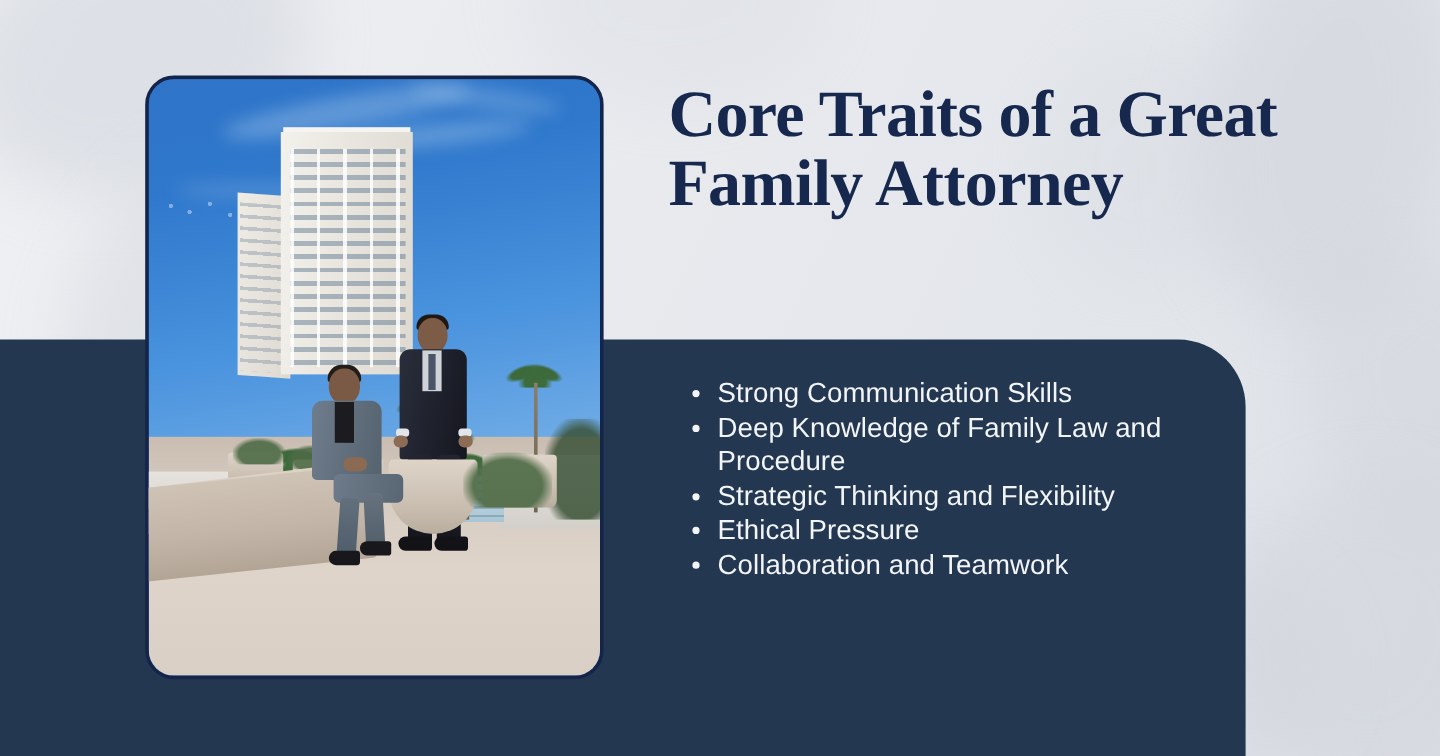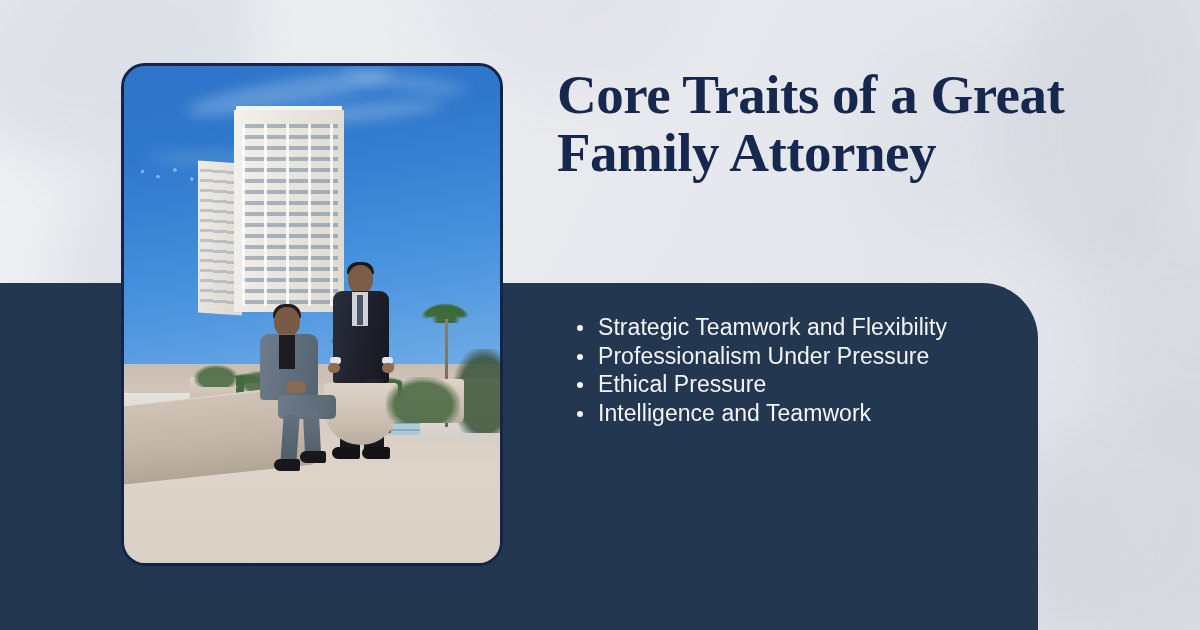--- a/index.html
+++ b/index.html
@@ -368,24 +368,25 @@
   <div class="blob b6"></div>
   <div class="blob b7"></div>
   <div class="blob b8"></div>
   <div class="blob b9"></div>
 
   <div class="navy-panel"></div>
 
   <h1 class="headline">Core Traits of a Great Family Attorney</h1>
 
   <ul class="bullet-list">
-    <li class="bullet-item">Strategic Teamwork and Flexibility</li>
-    <li class="bullet-item">Professionalism Under Pressure</li>
+    <li class="bullet-item">Strong Communication Skills</li>
+    <li class="bullet-item">Deep Knowledge of Family Law and Procedure</li>
+    <li class="bullet-item">Strategic Thinking and Flexibility</li>
     <li class="bullet-item">Ethical Pressure</li>
-    <li class="bullet-item">Intelligence and Teamwork</li>
+    <li class="bullet-item">Collaboration and Teamwork</li>
   </ul>
 
   <div class="photo-card" title="Two attorneys in suits standing and seated outside a white high-rise office tower with palm trees and blue sky">
     <div class="photo-inner">
 
       <div class="sky"></div>
       <div class="cloud c1"></div>
       <div class="cloud c2"></div>
       <div class="cloud c3"></div>
       <div class="cloud c4"></div>

